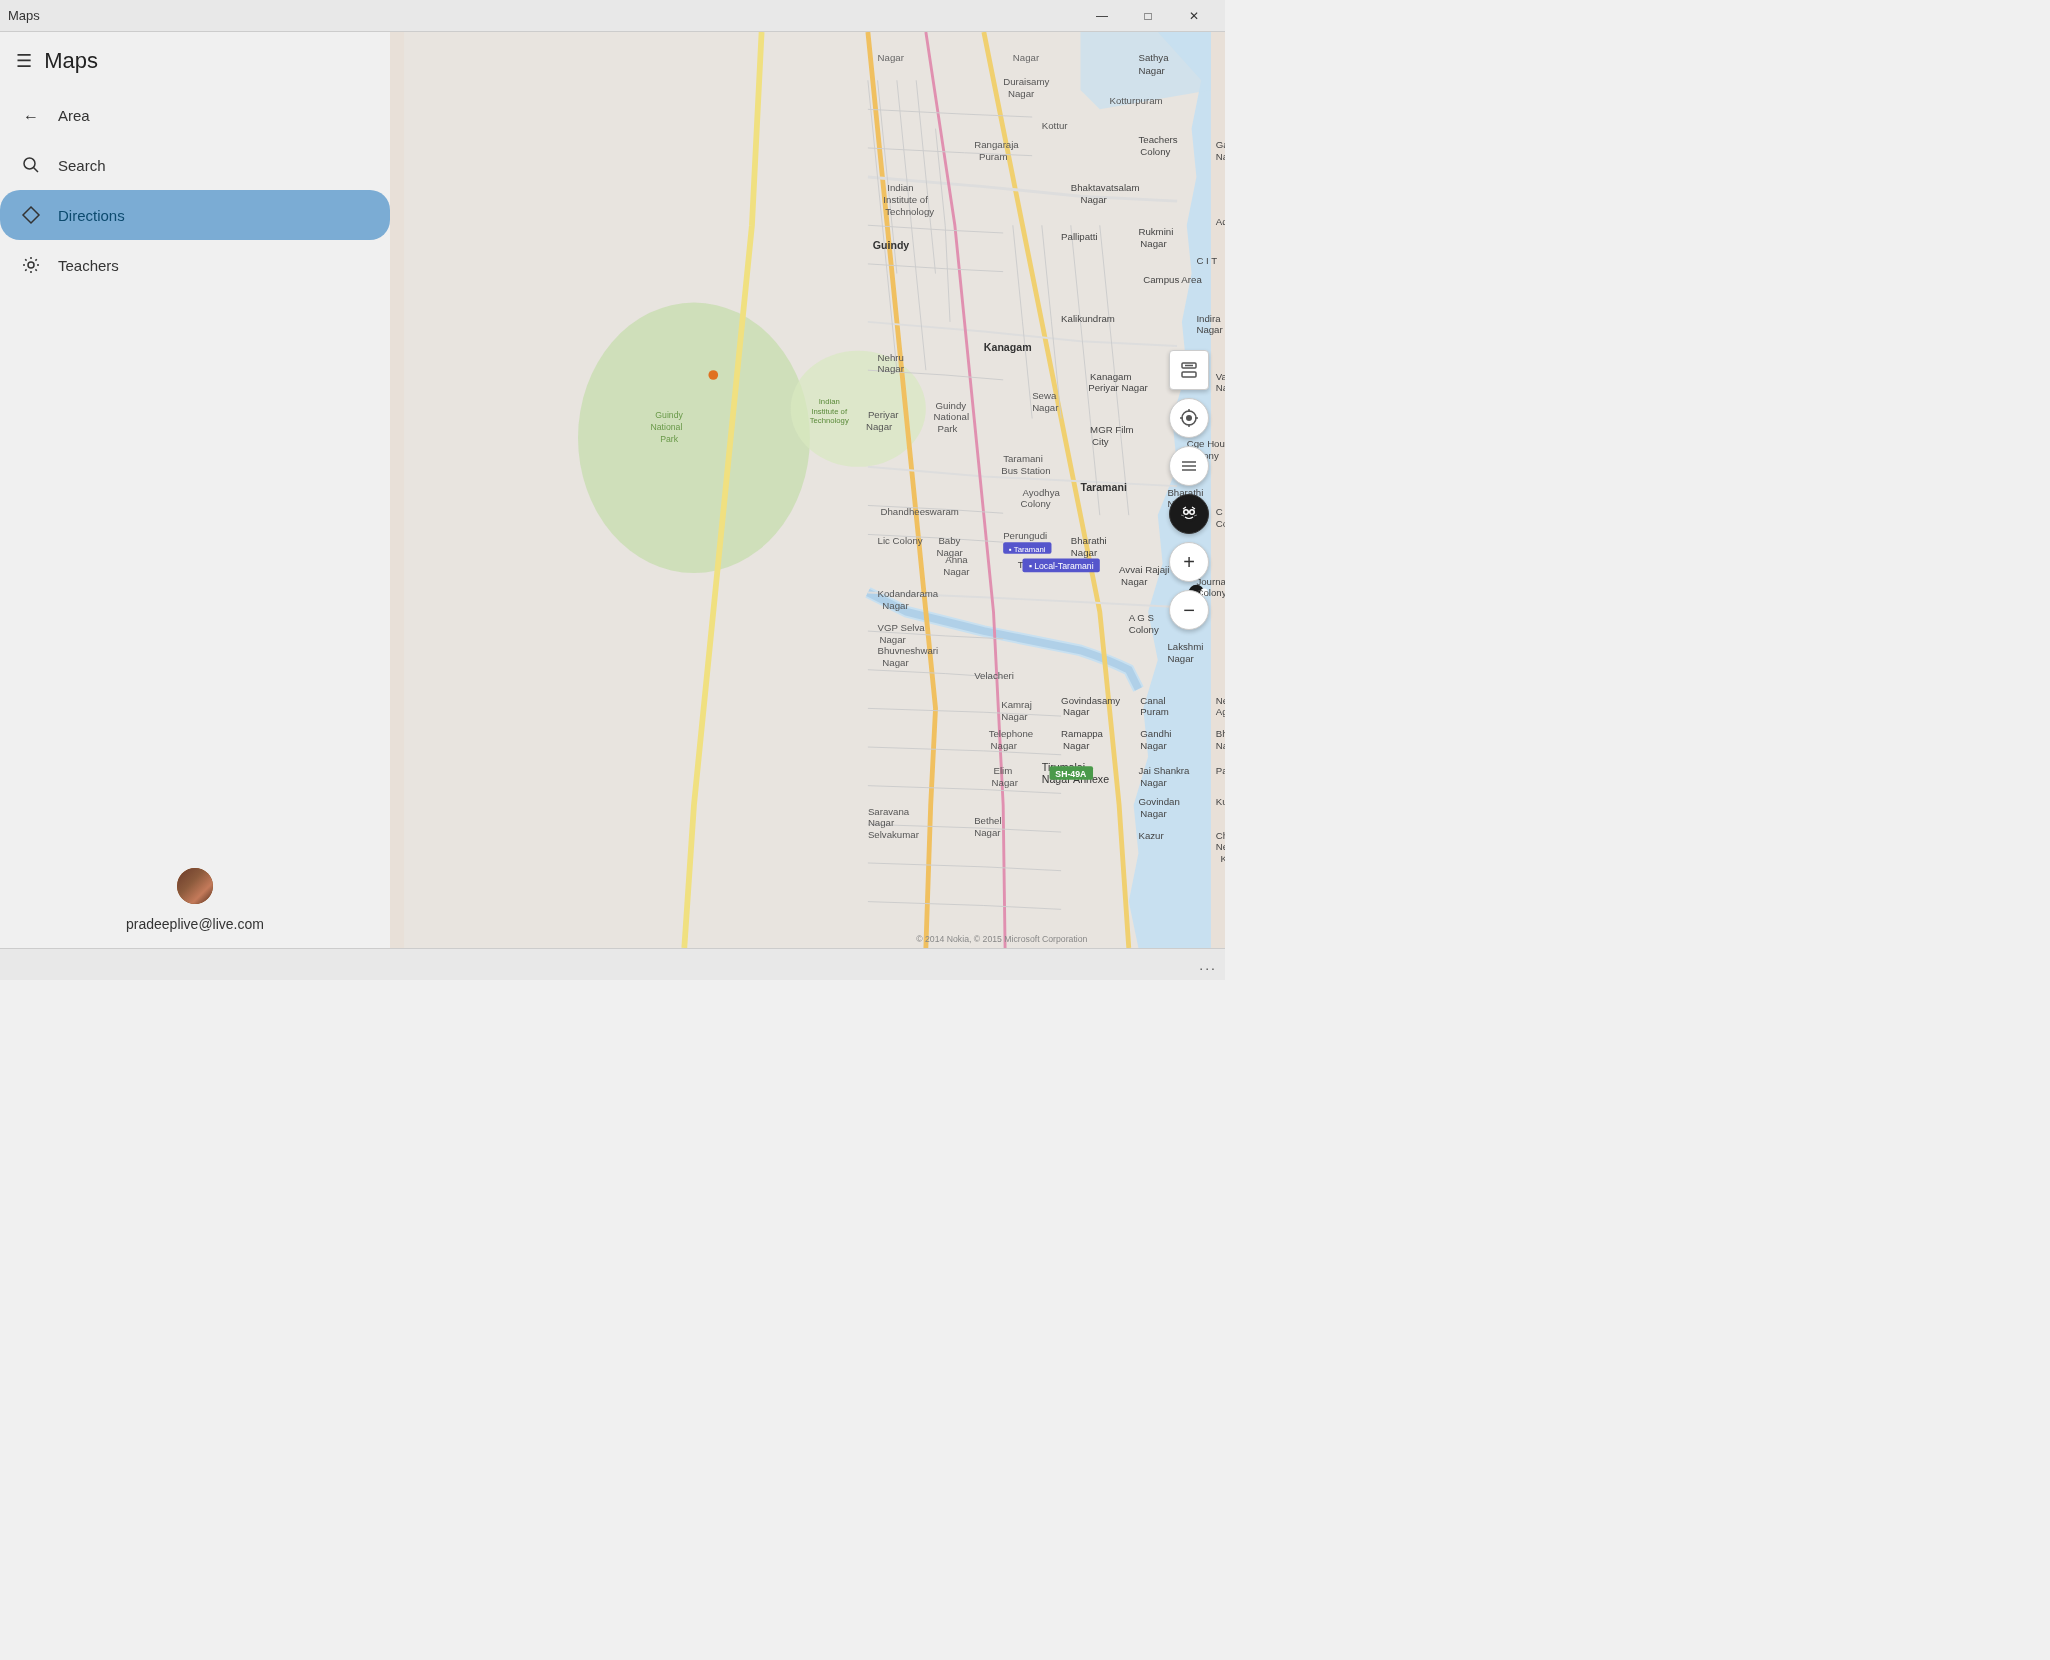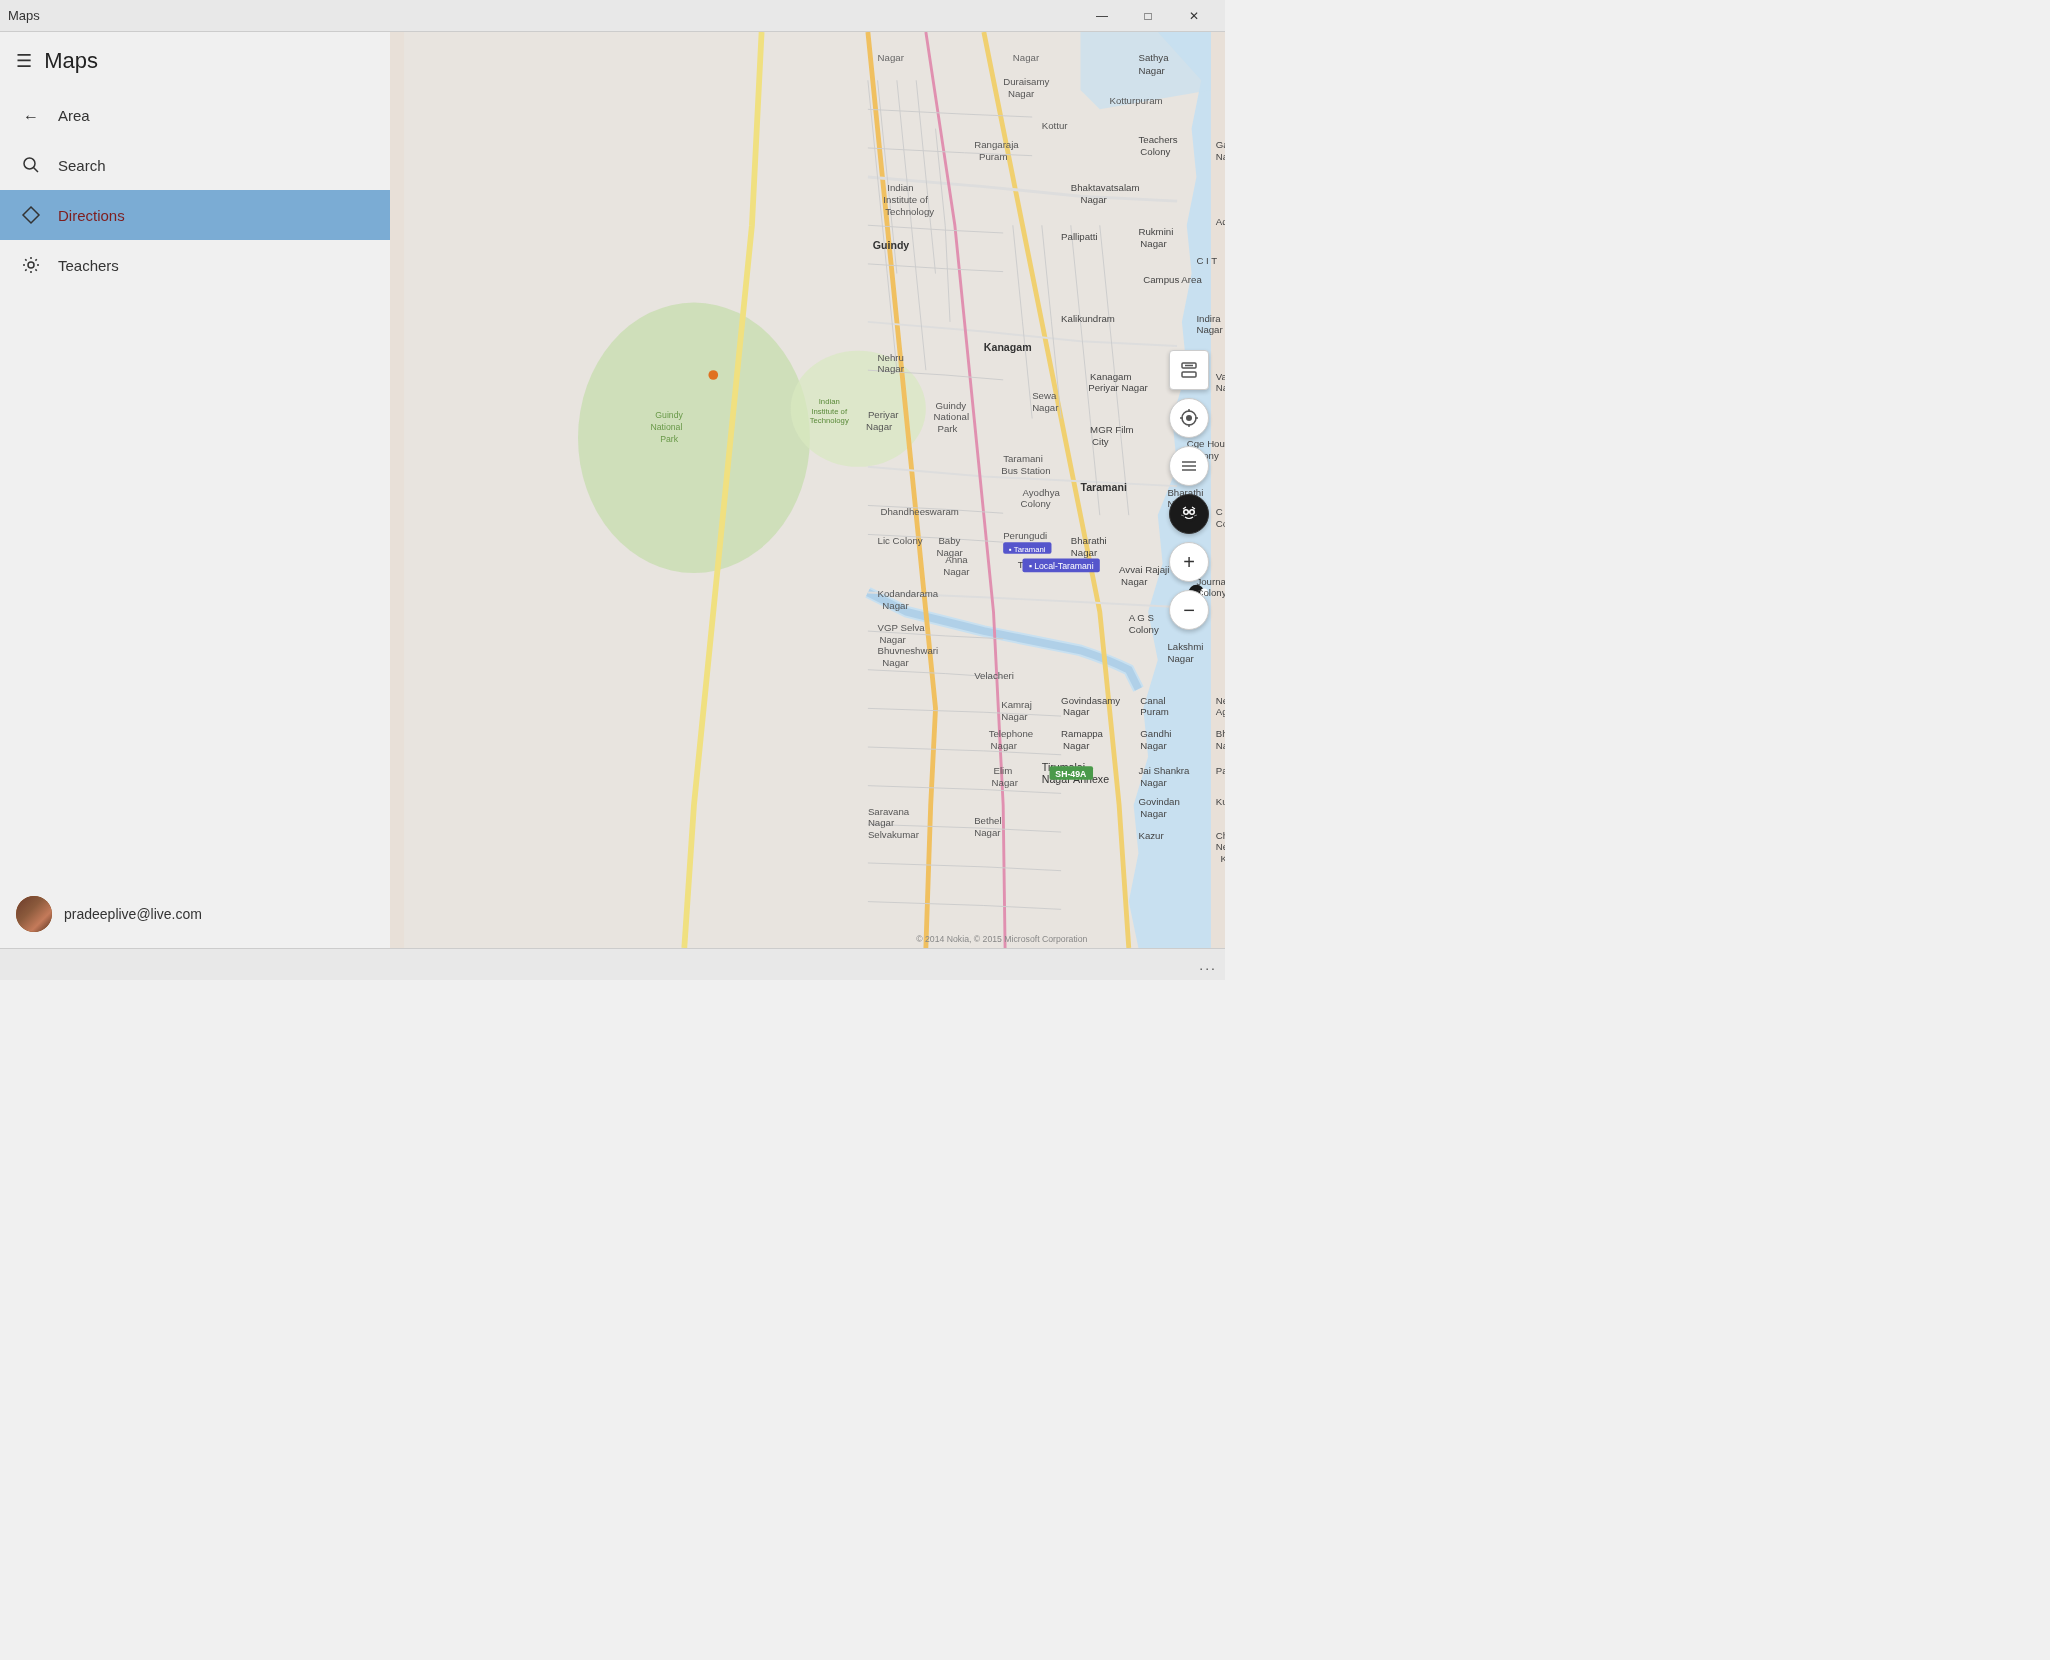--- a/index.html
+++ b/index.html
@@ -92,38 +92,40 @@
       padding: 14px 20px;
       cursor: pointer;
       font-size: 15px;
       color: #333;
       background: transparent;
       border: none;
       text-align: left;
     }
     .nav-item.active {
       background: #7bacd4;
-      color: #7f1d1d;
+      color: #0c4a6e;
+      border-radius: 20px;
     }
     .nav-icon {
       width: 22px;
       height: 22px;
       display: flex;
       align-items: center;
       justify-content: center;
       flex-shrink: 0;
       font-size: 16px;
     }
 
     .sidebar-footer {
       margin-top: auto;
       padding: 16px;
       display: flex;
       align-items: center;
       gap: 12px;
+      flex-direction: column;
     }
     .avatar {
       width: 36px;
       height: 36px;
       border-radius: 50%;
       background: #8b4513;
       display: flex;
       align-items: center;
       justify-content: center;
       color: white;

